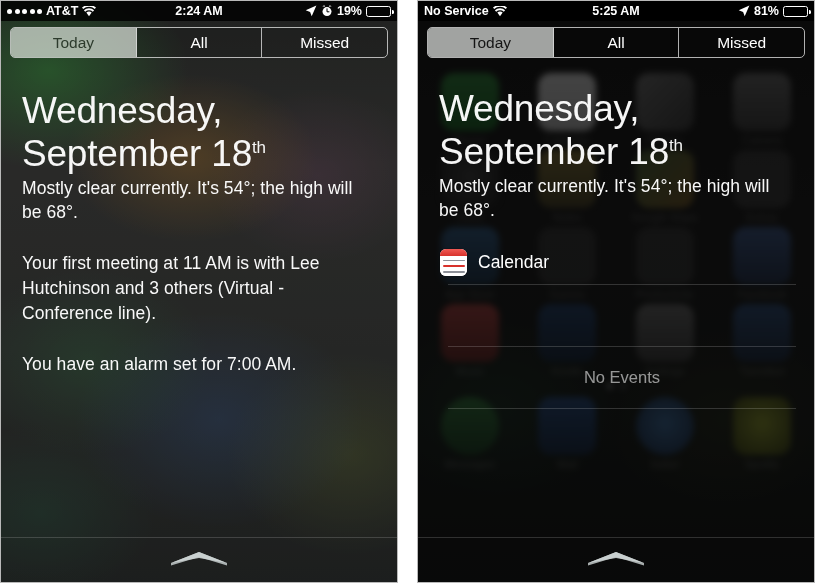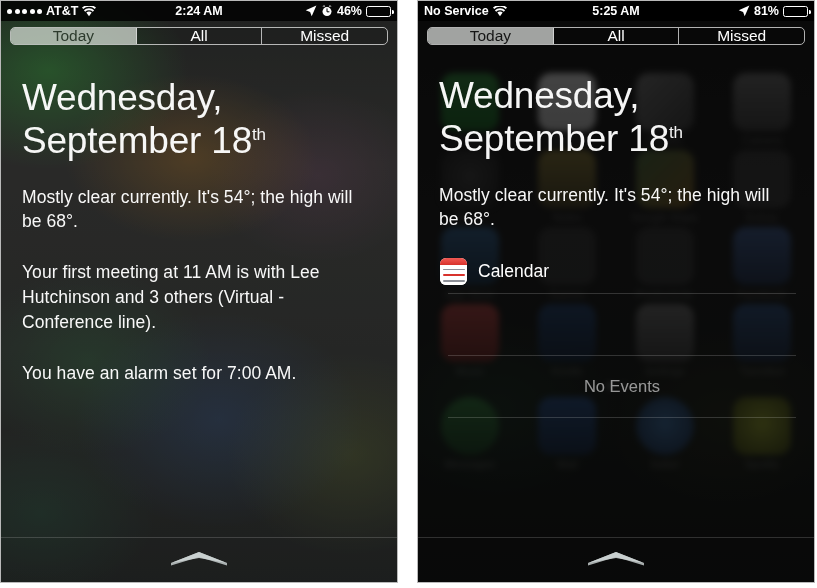--- a/index.html
+++ b/index.html
@@ -166,21 +166,21 @@
   }
 
   
   .seg-wrap {
     position: relative;
     z-index: 6;
     padding: 6px 9px 7px;
   }
   .segmented {
     display: flex;
-    height: 18px;
+    height: 31px;
     border: 1px solid rgba(220,220,220,0.80);
     border-radius: 5px;
     overflow: hidden;
   }
   .seg {
     flex: 1;
     display: flex;
     align-items: center;
     justify-content: center;
     font-size: 15.5px;
@@ -217,21 +217,20 @@
     font-size: 0.46em;
     vertical-align: super;
     line-height: 0;
   }
   .phone.right .date-head { margin-top: 22px; }
 
   .para {
     font-size: 17.5px;
     line-height: 1.42;
     color: rgba(255,255,255,0.97);
-    margin-top: 22px;
     letter-spacing: .05px;
   }
   .para.gap { margin-top: 26px; }
 
   
   .cal-block { position: relative; z-index: 6; margin-top: 26px; }
 
   .cal-header {
     display: flex;
     align-items: center;
@@ -342,21 +341,21 @@
           </svg>
         </span>
         <span class="alarm">
           <svg width="12" height="12" viewBox="0 0 12 12">
             <circle cx="6" cy="6.6" r="4.5" fill="#fff"></circle>
             <path d="M1.3 1.3 L3.4 0.3 L4.1 1.8 Z" fill="#fff"></path>
             <path d="M10.7 1.3 L8.6 0.3 L7.9 1.8 Z" fill="#fff"></path>
             <path d="M6 3.8 v3 h2" stroke="#000" stroke-width="1" fill="none" stroke-linecap="round"></path>
           </svg>
         </span>
-        <span>46%</span>
+        <span>19%</span>
         <span class="battery">
           <span class="fill" style="width:46%"></span>
         </span>
       </div>
     </div>
 
     <div class="seg-wrap">
       <div class="segmented">
         <div class="seg active">Today</div>
         <div class="seg">All</div>

